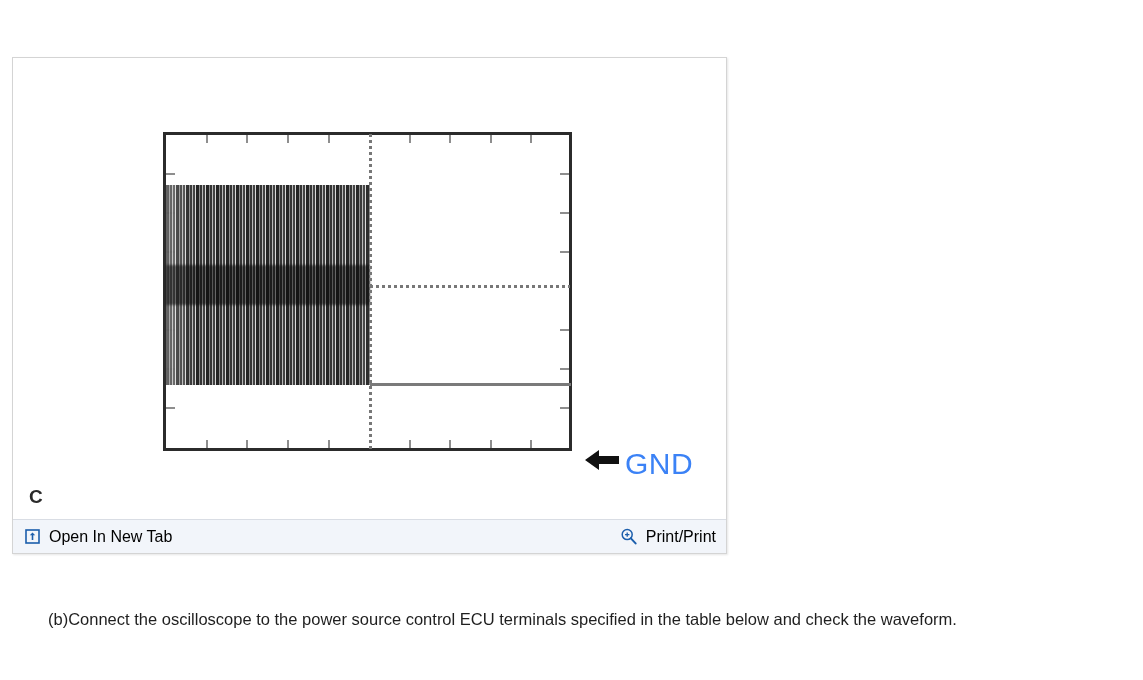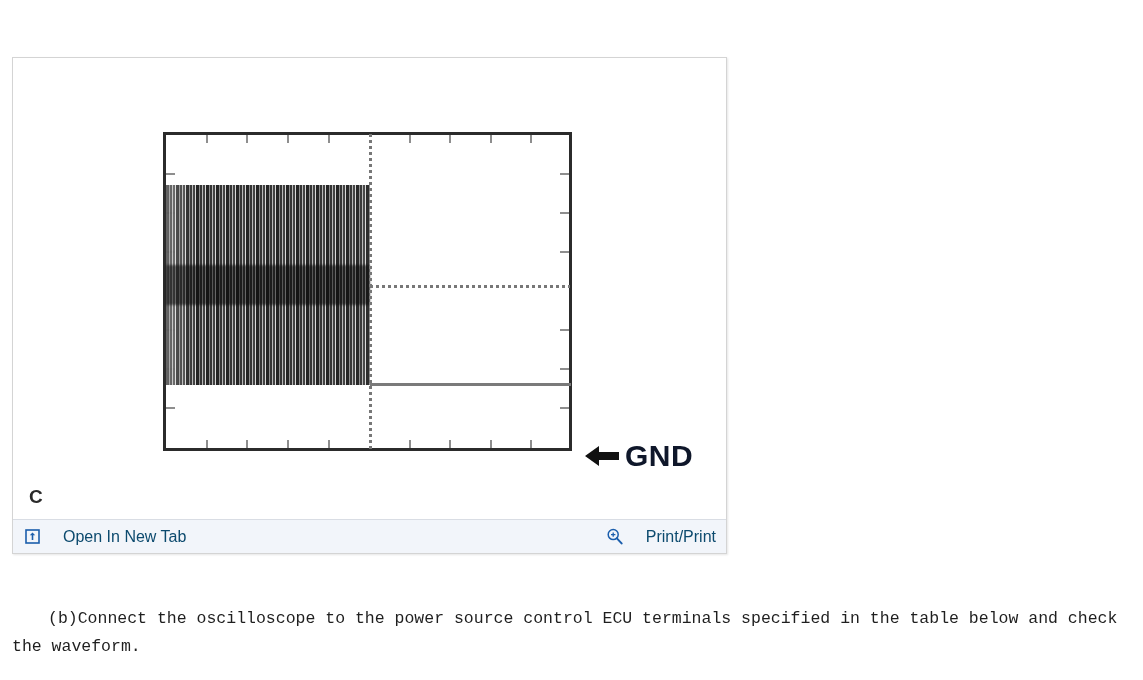--- a/index.html
+++ b/index.html
@@ -154,24 +154,25 @@
     gap: 6px;
   }
   .gnd-arrow {
     width: 34px;
     height: 22px;
     display: block;
   }
   .gnd-label {
     font-family: "Liberation Sans", sans-serif;
     font-size: 30px;
-    font-weight: 700;
-    color: #0f172a;
+    font-weight: 400;
+    color: #3b82f6;
     letter-spacing: 0.5px;
     line-height: 1;
+    margin-top: 8px;
   }
 
   
   .corner-letter {
     position: absolute;
     left: 16px;
     bottom: 12px;
     font-family: "Liberation Sans", sans-serif;
     font-size: 19px;
     font-weight: 700;
@@ -189,40 +190,39 @@
     border-top: 1px solid #d9dde4;
     box-sizing: border-box;
     display: flex;
     align-items: center;
     justify-content: space-between;
     padding: 0 10px 0 12px;
   }
   .tool-btn {
     display: flex;
     align-items: center;
-    gap: 23px;
-    color: #0c4a6e;
+    gap: 9px;
+    color: #000000;
     font-size: 16px;
     cursor: pointer;
     user-select: none;
     line-height: 1;
   }
   .tool-btn svg { display: block; }
 
   
   .body-text {
     position: absolute;
     left: 12px;
     top: 588px;
     width: 1118px;
     font-size: 16.5px;
     line-height: 28px;
     color: #1f1f1f;
     text-indent: 36px;
-    font-family: Liberation Mono, monospace;
   }
 </style>
 </head>
 <body>
 
 <div class="figure-panel">
 
   <div class="figure-body">
 
     <div class="scope">

